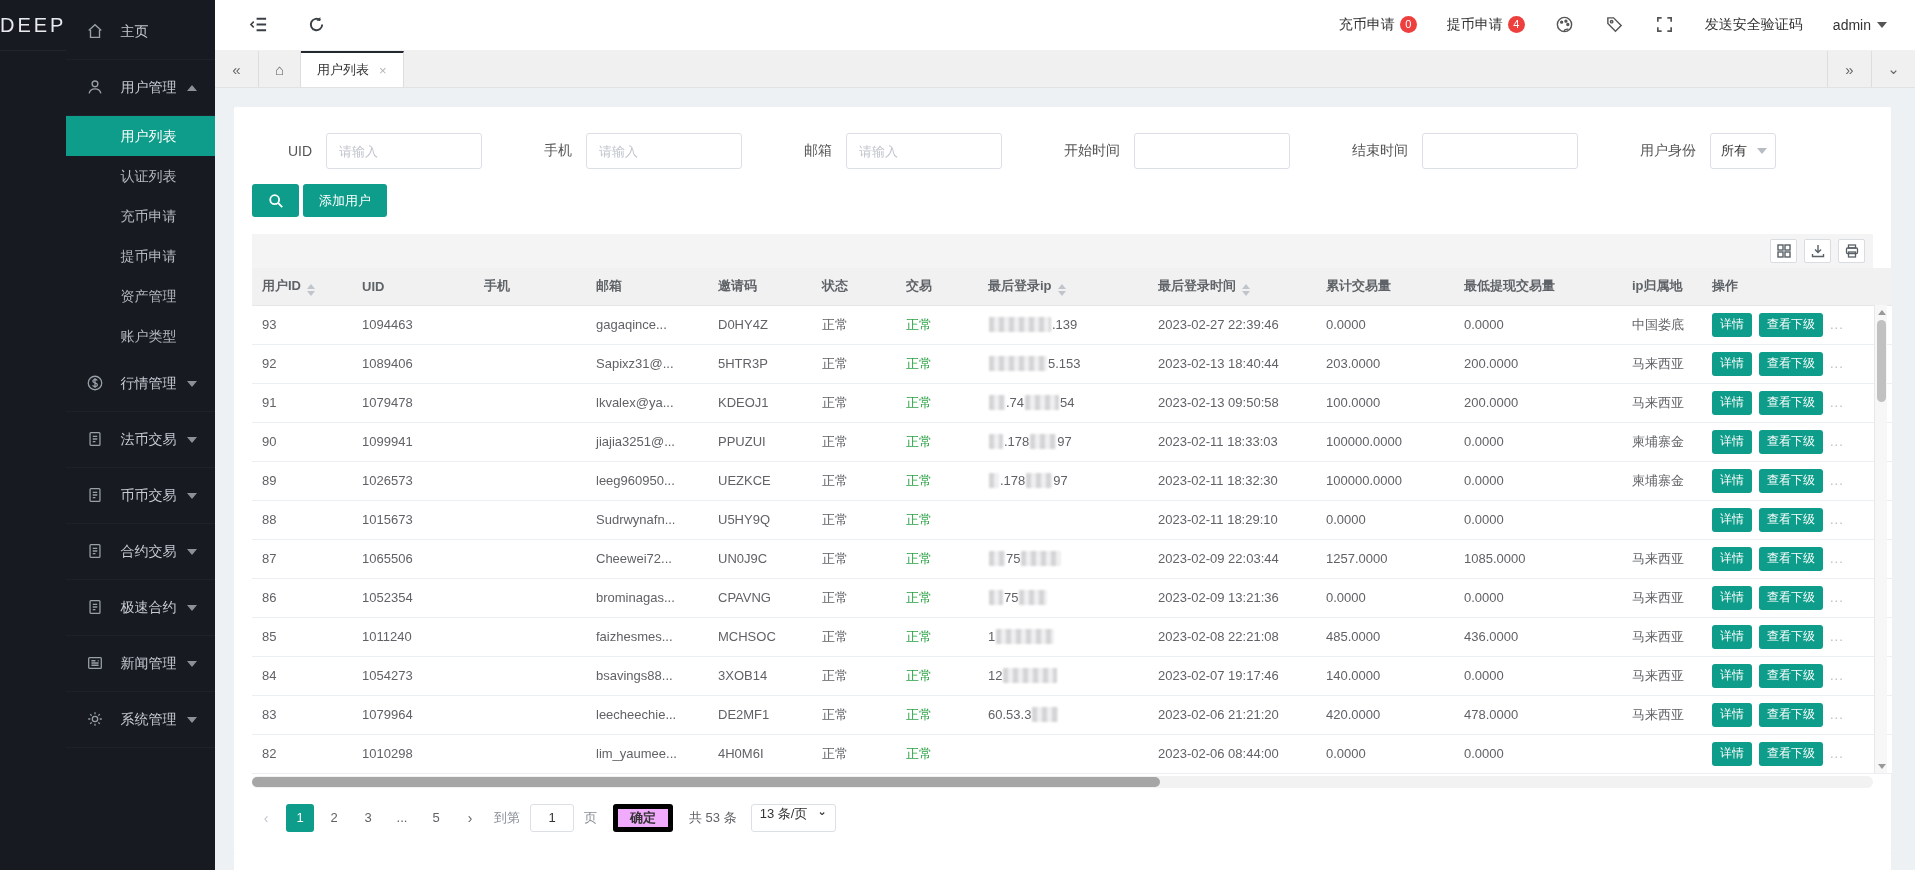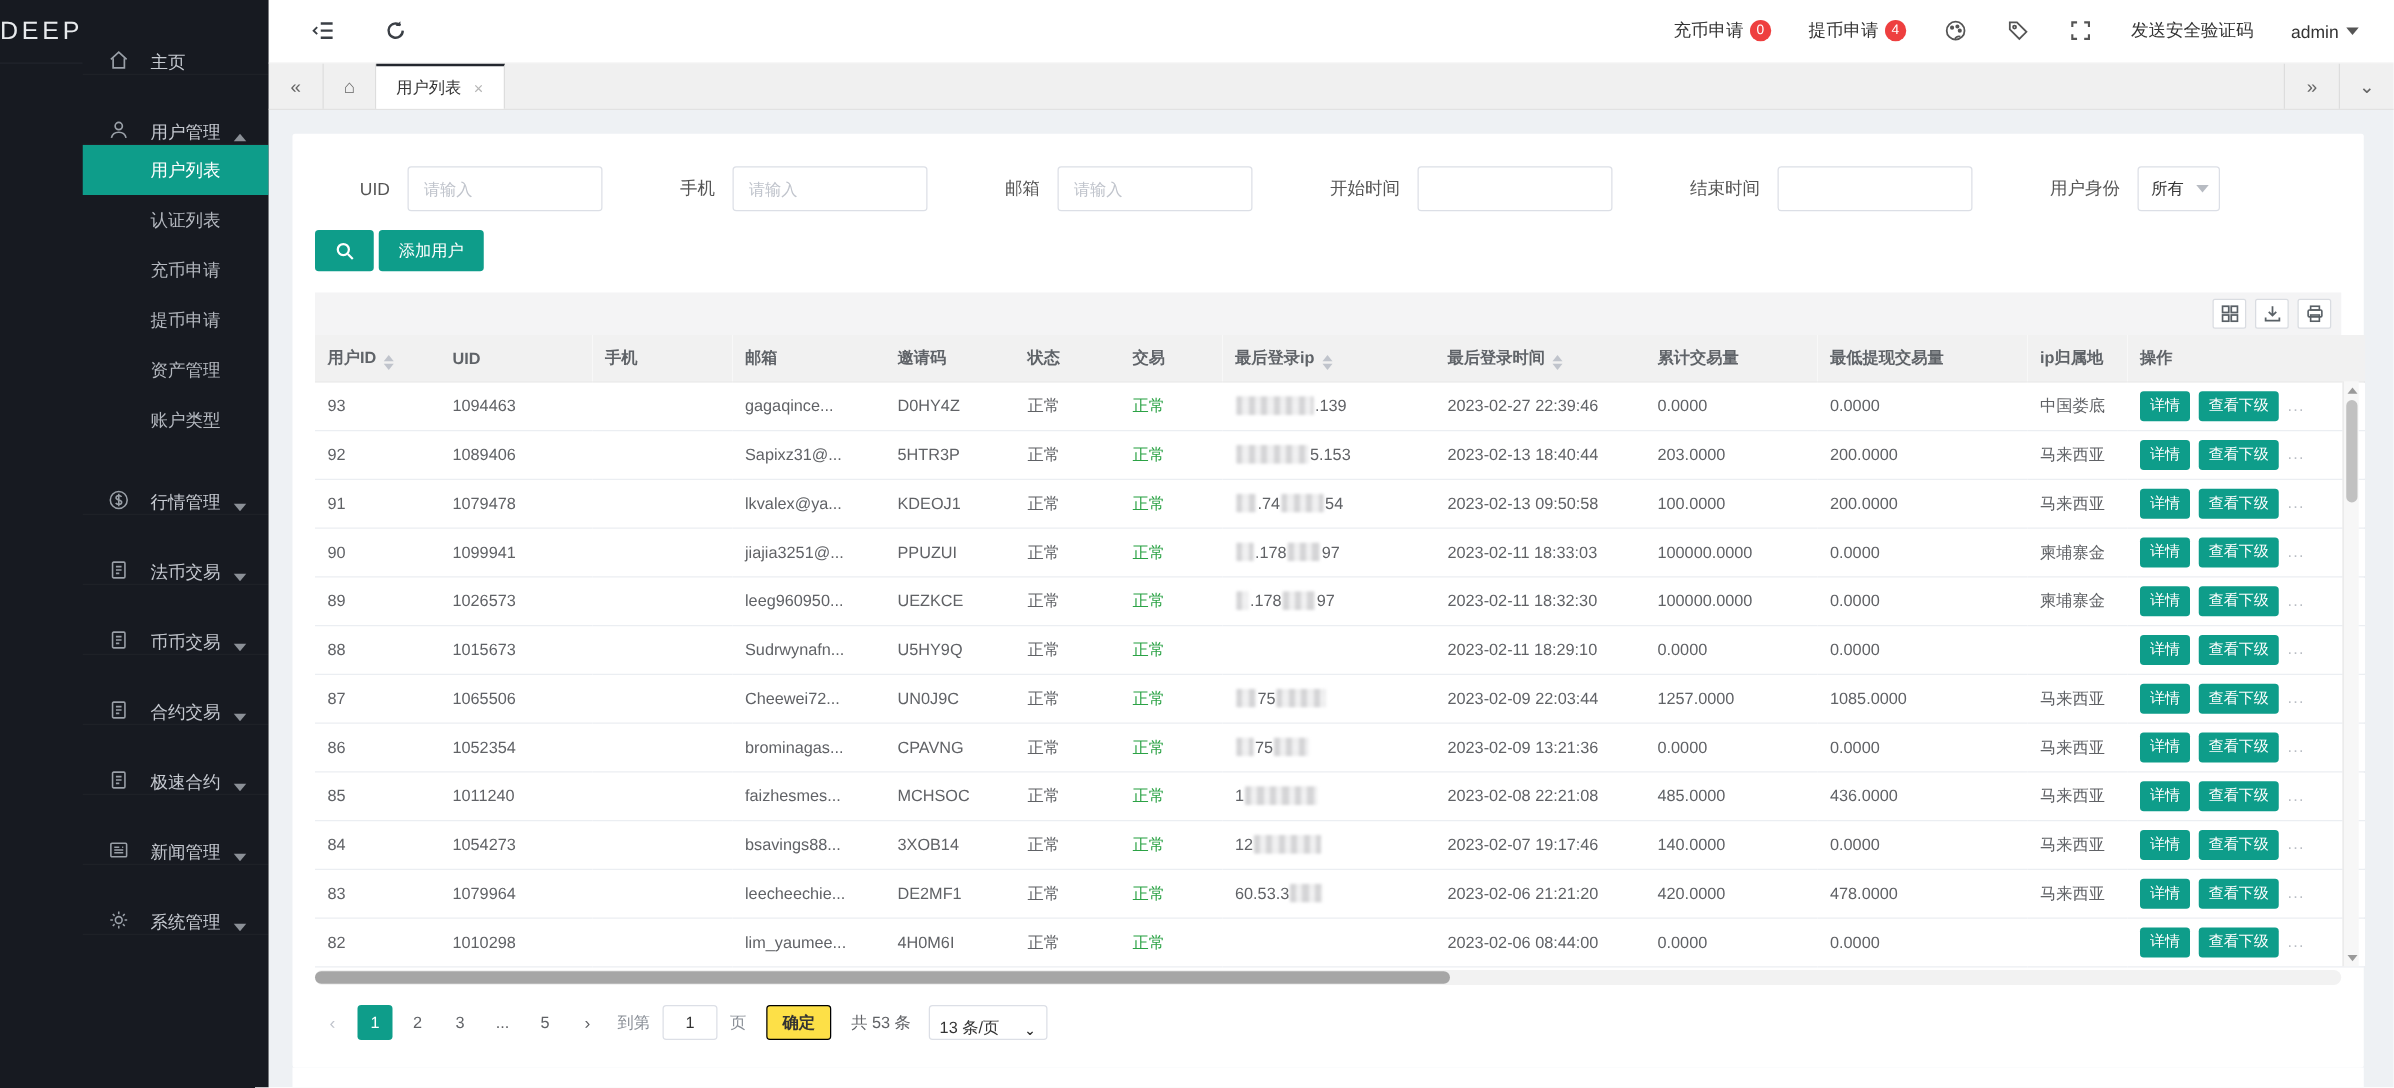--- a/index.html
+++ b/index.html
@@ -4,21 +4,21 @@
 <style>
   * { margin:0; padding:0; box-sizing:border-box; }
   html,body { width:1915px; height:870px; overflow:hidden; background:#fff;
     font-family:"Liberation Sans","DejaVu Sans",sans-serif; }
   .app { display:flex; width:1915px; height:870px; }
 
   
   .sidebar { width:215px; background:#171a21; color:#bfc3ca; flex-shrink:0; display:flex; flex-direction:row; }
   .logo { height:51px; line-height:51px; text-align:center; color:#e8eaed; font-size:20px; letter-spacing:3px; border-bottom:1px solid #22252d; }
   .nav { flex:1; overflow:hidden; padding-top:4px; }
-  .nav-item { height:56px; display:flex; align-items:flex-end; padding:0 18px 0 20px; cursor:pointer; font-size:14px; color:#c6cad1; border-bottom:1px solid rgba(255,255,255,0.03); }
+  .nav-item { height:56px; display:flex; align-items:center; padding:0 18px 0 20px; cursor:pointer; font-size:14px; color:#c6cad1; border-bottom:1px solid rgba(255,255,255,0.03); }
   .nav-item .nv-icon { width:20px; height:20px; margin-right:14px; color:#9aa0a8; display:inline-flex; }
   .nav-item .nv-icon svg { width:18px; height:18px; }
   .nav-item .nv-label { flex:1; }
   .chev { width:10px; height:10px; position:relative; }
   .chev::before { content:""; position:absolute; left:0; top:2px; border-left:5px solid transparent; border-right:5px solid transparent; }
   .chev.down::before { border-top:6px solid #8b9097; }
   .chev.up::before { border-bottom:6px solid #8b9097; }
   .submenu .sub-item { height:40px; line-height:40px; padding-left:54px; font-size:14px; color:#b4b8bf; cursor:pointer; }
   .submenu .sub-item.active { background:#0e9d8a; color:#fff; }
 
@@ -101,23 +101,23 @@
   
   .pagination { display:flex; align-items:center; margin-top:16px; font-size:13px; color:#606266; gap:6px; }
   .pg-arrow { width:28px; height:28px; display:flex; align-items:center; justify-content:center; font-size:14px; cursor:pointer; }
   .pg-prev { color:#c0c4cc; }
   .pg-next { color:#606266; }
   .pg-item { min-width:28px; height:28px; display:flex; align-items:center; justify-content:center; border-radius:3px; cursor:pointer; padding:0 4px; }
   .pg-item.active { background:#0e9d8a; color:#fff; }
   .pg-ellipsis { color:#606266; cursor:default; }
   .pg-text { color:#8a8f97; margin:0 4px; }
   .pg-input { width:44px; height:28px; border:1px solid #dcdfe6; border-radius:3px; text-align:center; font-size:13px; color:#333; outline:none; }
-  .pg-confirm { height:28px; padding:0 12px; background:#fde047; border:1px solid #000000; border-radius:3px; font-size:13px; color:#333; font-weight:700; cursor:pointer; margin:0 6px; }
+  .pg-confirm { height:28px; padding:0 12px; background:#f0abfc; border:5px solid #000000; border-radius:3px; font-size:13px; color:#333; font-weight:700; cursor:pointer; margin:0 6px; }
   .pg-total { margin:0 8px 0 4px; color:#606266; }
-  .pg-size { height:28px; border:1px solid #dcdfe6; border-radius:3px; display:flex; align-items:flex-end; gap:20px; padding:0 8px; cursor:pointer; color:#333; }
+  .pg-size { height:28px; border:1px solid #dcdfe6; border-radius:3px; display:flex; align-items:flex-start; gap:10px; padding:0 8px; cursor:pointer; color:#333; }
   .pg-size .caret-sm { font-size:11px; color:#333; font-weight:700; }
 
   .footer-strip { height:16px; background:#fff; }
 </style>
 </head>
 <body>
 
 <div class="app">
 
   <aside class="sidebar">

